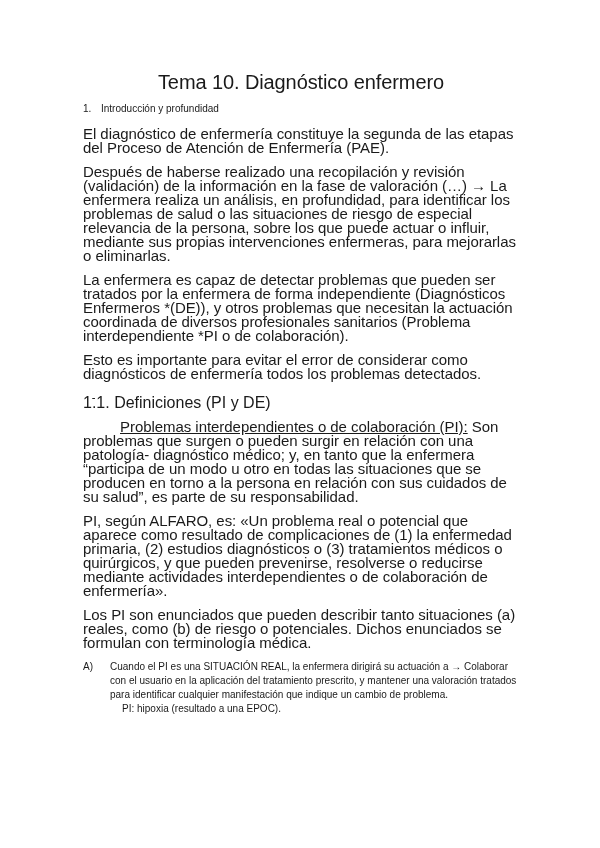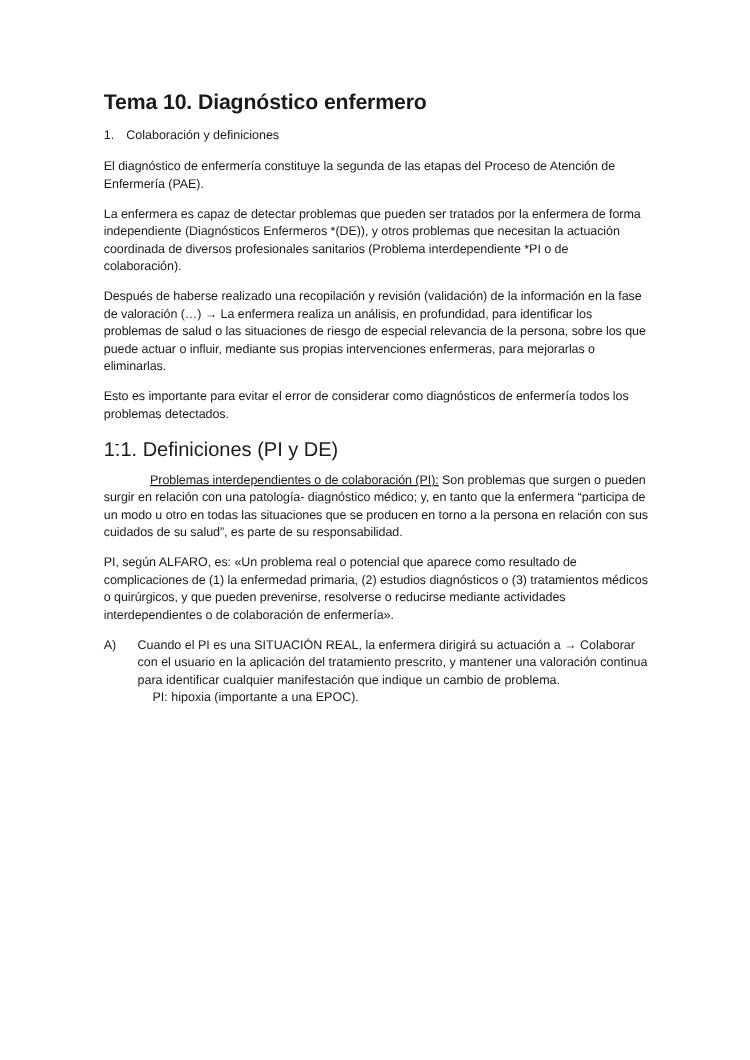--- a/index.html
+++ b/index.html
@@ -15,37 +15,38 @@
       font-family: "Liberation Sans", "DejaVu Sans", sans-serif;
       color: #1a1a1a;
     }
     .page {
       position: absolute;
       left: 83px;
       top: 72px;
       width: 436px;
     }
     .title {
-      font-size: 17px;
-      font-weight: bold;
+      font-size: 20px;
+      font-weight: normal;
       margin: 0 0 10px 0;
       letter-spacing: -0.1px;
       line-height: 20px;
+      text-align: center;
     }
     .section-heading {
       font-size: 10px;
       margin: 0 0 11px 0;
       line-height: 14px;
     }
     .section-heading .num {
       display: inline-block;
       width: 18px;
     }
     p {
-      font-size: 10px;
+      font-size: 15px;
       line-height: 14px;
       margin: 0 0 10px 0;
       letter-spacing: -0.05px;
     }
     .u {
       text-decoration: underline;
       padding-left: 37px;
     }
     ul.dash-list {
       list-style: none;
@@ -90,45 +91,46 @@
       padding-left: 12px;
     }
   </style>
 </head>
 <body>
 
 <div class="page">
   <h1 class="title">Tema 10. Diagnóstico enfermero</h1>
 
   <div class="section-heading">
-    <span class="num">1.</span><span>Colaboración y definiciones</span>
+    <span class="num">1.</span><span>Introducción y profundidad</span>
   </div>
 
   <p>El diagnóstico de enfermería constituye la segunda de las etapas del Proceso de Atención de Enfermería (PAE).</p>
+  <p>Después de haberse realizado una recopilación y revisión (validación) de la información en la fase de valoración (…) → La enfermera realiza un análisis, en profundidad, para identificar los problemas de salud o las situaciones de riesgo de especial relevancia de la persona, sobre los que puede actuar o influir, mediante sus propias intervenciones enfermeras, para mejorarlas o eliminarlas.</p>
   <p>La enfermera es capaz de detectar problemas que pueden ser tratados por la enfermera de forma independiente (Diagnósticos Enfermeros *(DE)), y otros problemas que necesitan la actuación coordinada de diversos profesionales sanitarios (Problema interdependiente *PI o de colaboración).</p>
-  <p>Después de haberse realizado una recopilación y revisión (validación) de la información en la fase de valoración (…) → La enfermera realiza un análisis, en profundidad, para identificar los problemas de salud o las situaciones de riesgo de especial relevancia de la persona, sobre los que puede actuar o influir, mediante sus propias intervenciones enfermeras, para mejorarlas o eliminarlas.</p>
   <p>Esto es importante para evitar el error de considerar como diagnósticos de enfermería todos los problemas detectados.</p>
 
   <ul class="dash-list">
     <li>
       <span class="bullet">-</span>
     </li>
     <li>
       <span class="bullet">-</span>
     </li>
   </ul>
 
   <div class="subheading">1.1. Definiciones (PI y DE)</div>
 
   <p>
     <span class="u">Problemas interdependientes o de colaboración (PI):</span><span> Son problemas que surgen o pueden surgir en relación con una patología- diagnóstico médico; y, en tanto que la enfermera “participa de un modo u otro en todas las situaciones que se producen en torno a la persona en relación con sus cuidados de su salud”, es parte de su responsabilidad.</span>
   </p>
 
   <p>PI, según ALFARO, es: «Un problema real o potencial que aparece como resultado de complicaciones de (1) la enfermedad primaria, (2) estudios diagnósticos o (3) tratamientos médicos o quirúrgicos, y que pueden prevenirse, resolverse o reducirse mediante actividades interdependientes o de colaboración de enfermería».</p>
+  <p>Los PI son enunciados que pueden describir tanto situaciones (a) reales, como (b) de riesgo o potenciales. Dichos enunciados se formulan con terminología médica.</p>
 
   <ol class="alpha-list">
     <li>
       <span class="marker">A)</span>
-      <span>Cuando el PI es una SITUACIÓN REAL, la enfermera dirigirá su actuación a → Colaborar con el usuario en la aplicación del tratamiento prescrito, y mantener una valoración continua para identificar cualquier manifestación que indique un cambio de problema.</span>
-      <span class="example">PI: hipoxia (importante a una EPOC).</span>
+      <span>Cuando el PI es una SITUACIÓN REAL, la enfermera dirigirá su actuación a → Colaborar con el usuario en la aplicación del tratamiento prescrito, y mantener una valoración tratados para identificar cualquier manifestación que indique un cambio de problema.</span>
+      <span class="example">PI: hipoxia (resultado a una EPOC).</span>
     </li>
   </ol>
 </div>
 
 </body></html>

